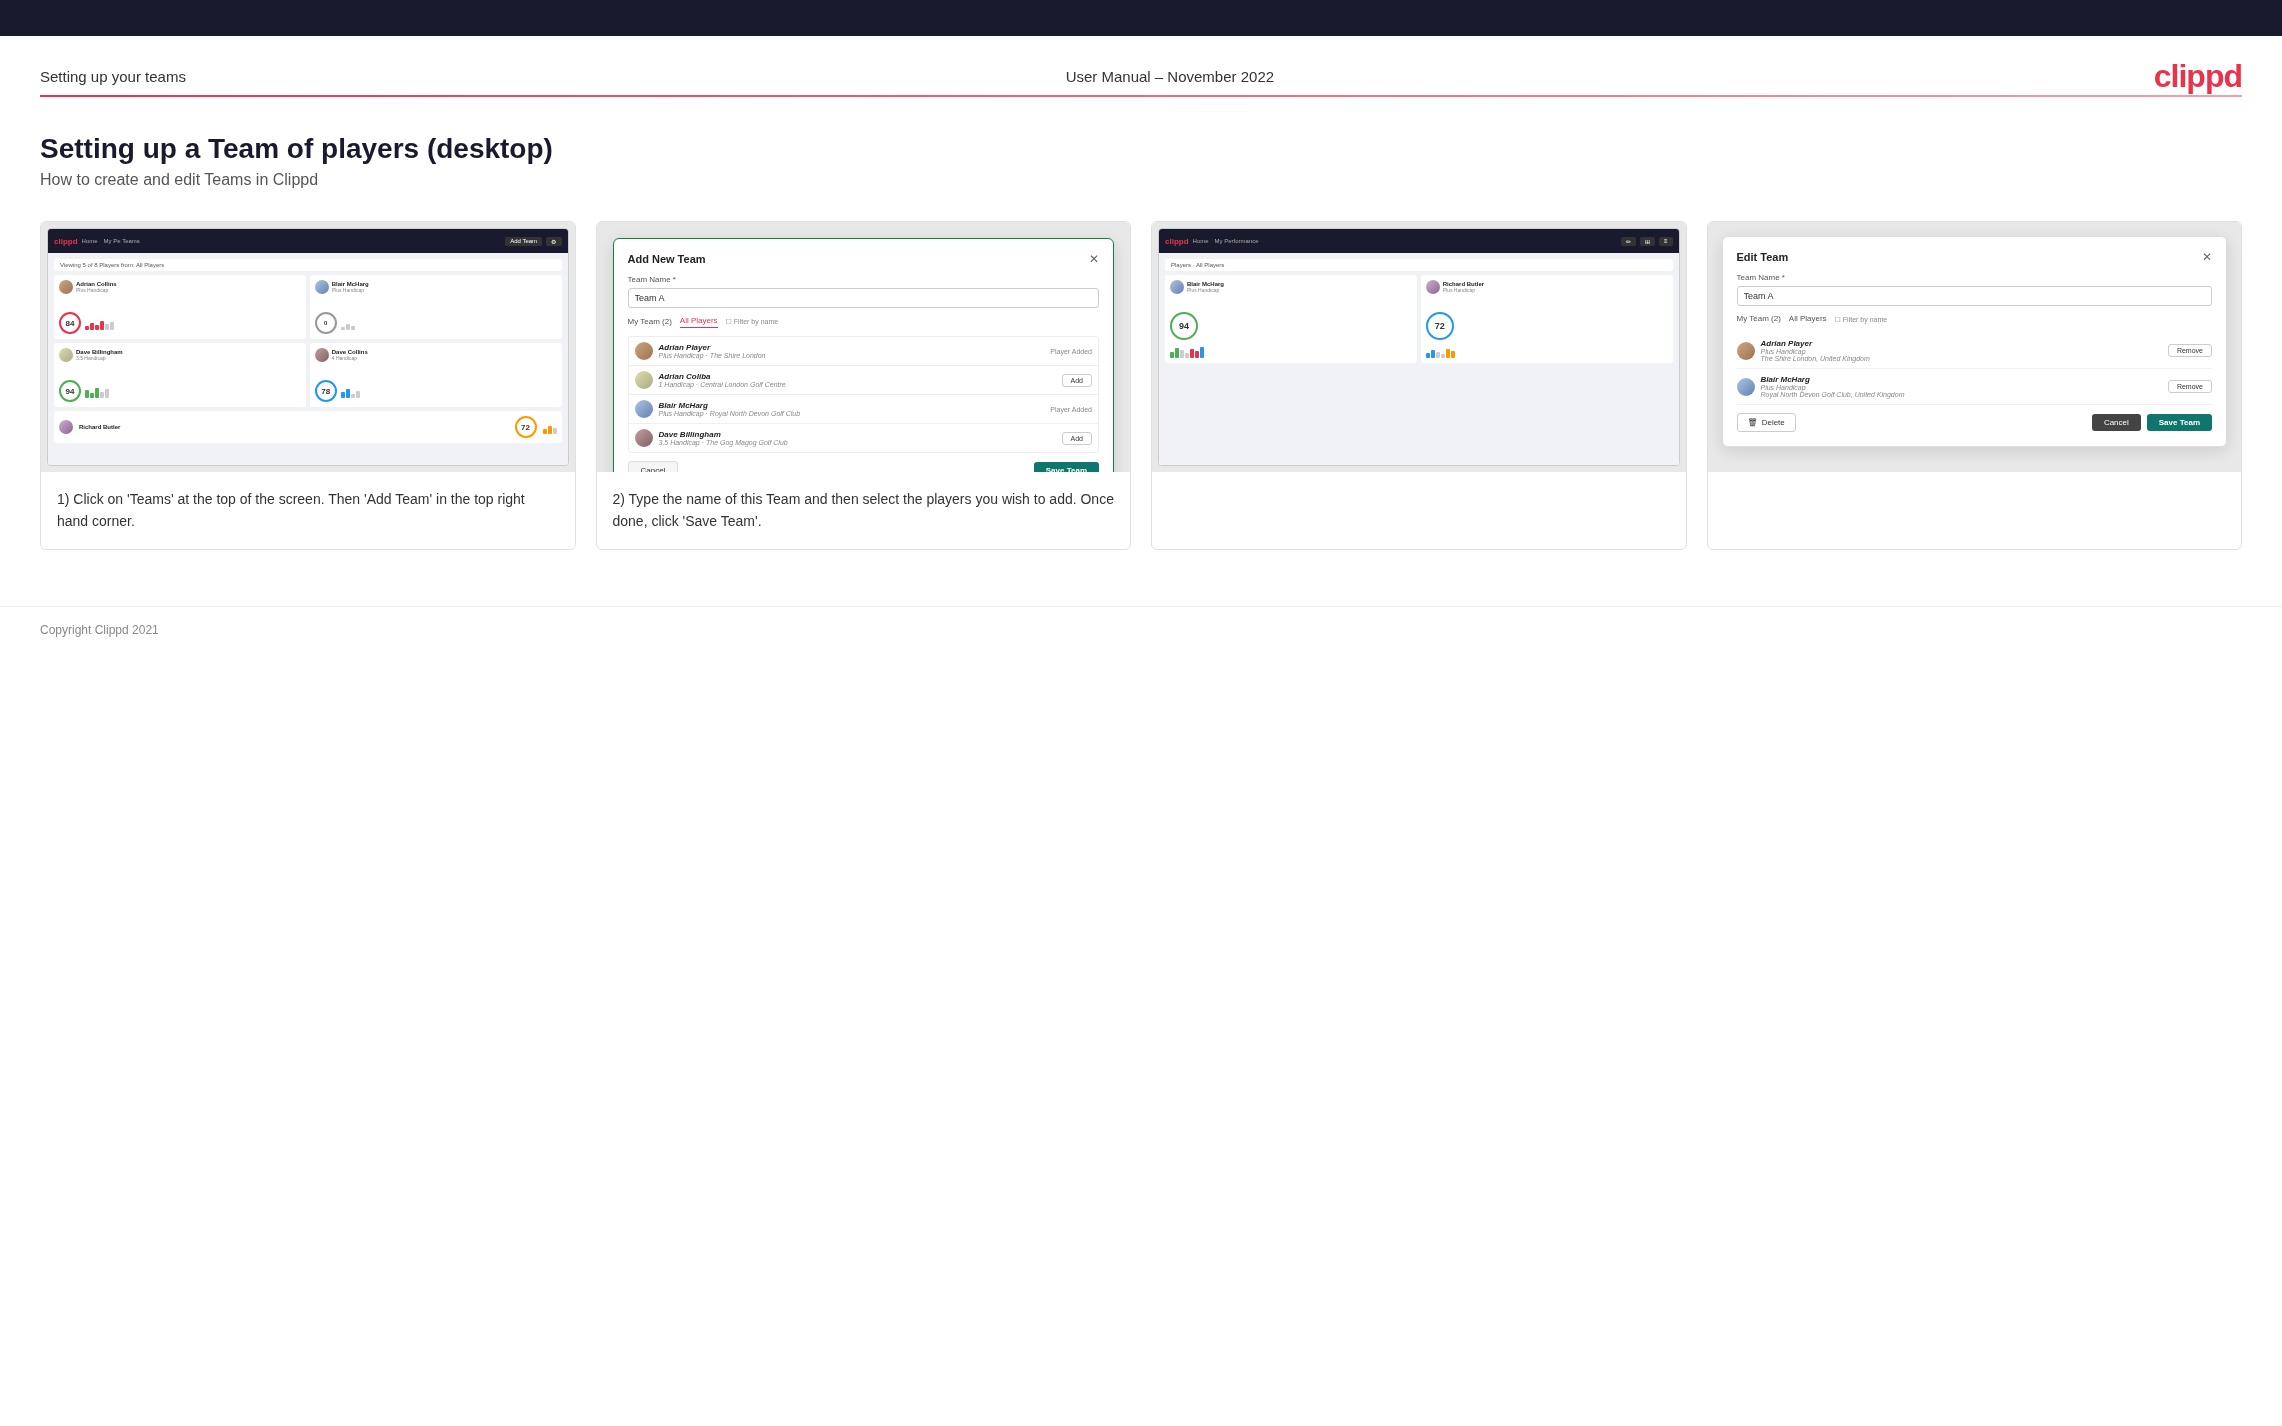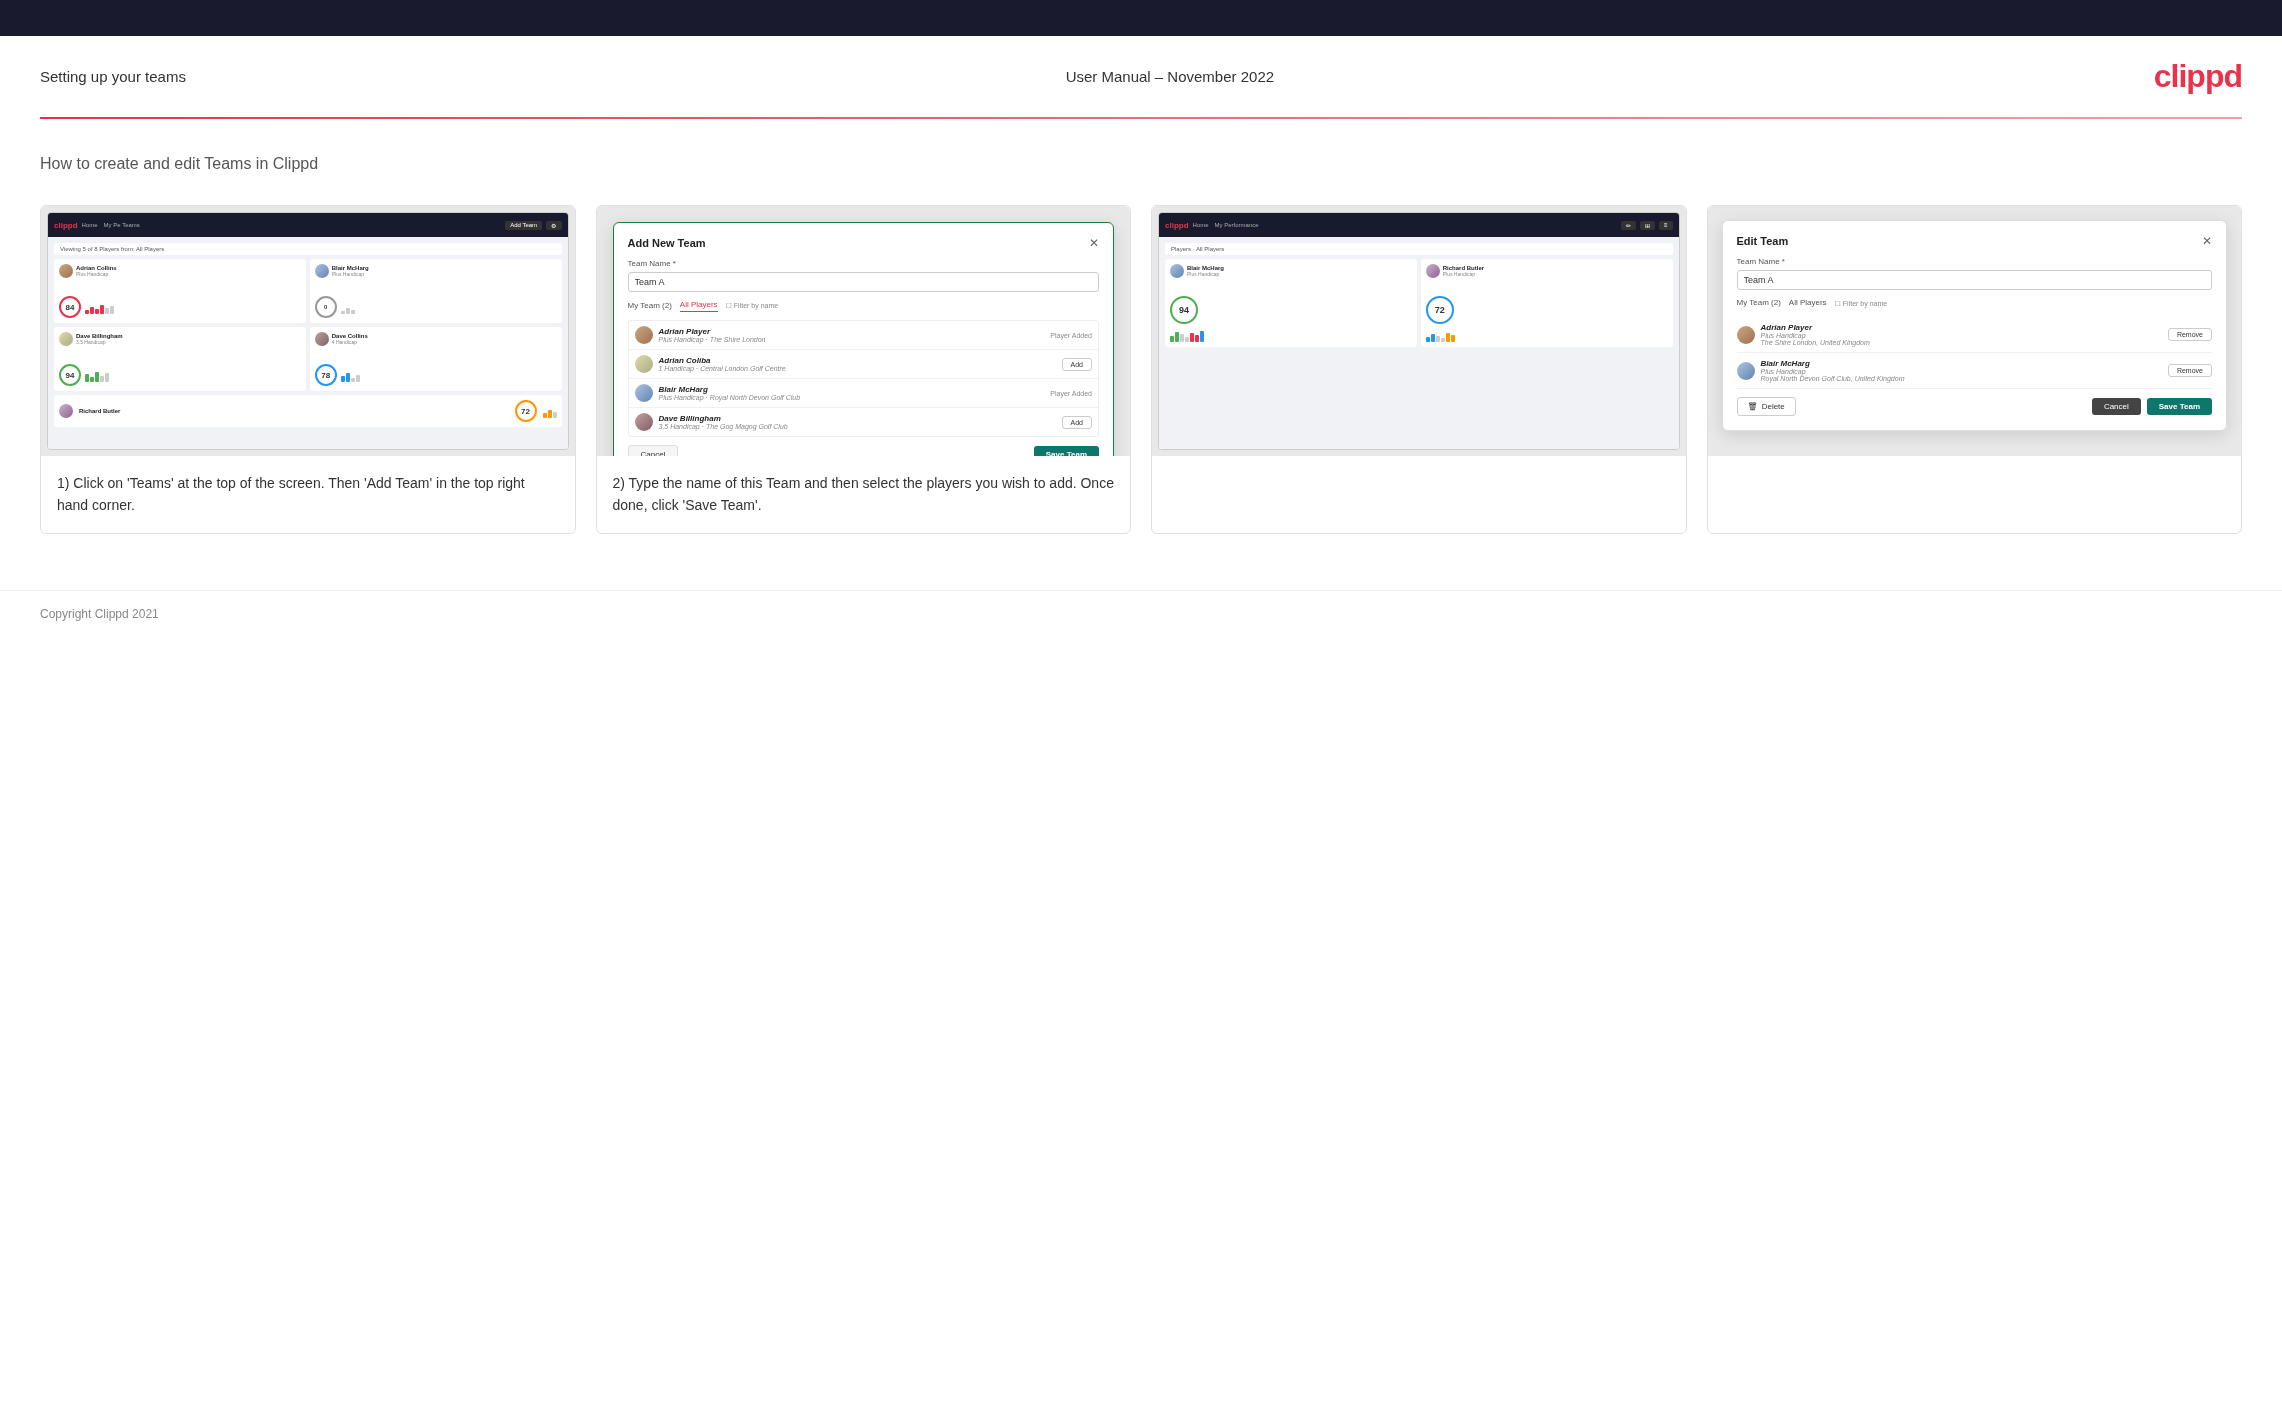--- a/index.html
+++ b/index.html
@@ -15,21 +15,21 @@
       background: #1a1a2e;
       height: 36px;
       width: 100%;
     }
 
     
     .header {
       display: flex;
       align-items: center;
       justify-content: space-between;
-      padding: 22px 40px 22px 40px;
+      padding: 22px 40px 0 40px;
     }
     .header-left {
       font-size: 15px;
       color: #333;
     }
     .header-center {
       font-size: 15px;
       color: #333;
     }
     .header-logo {
@@ -405,20 +405,21 @@
 <div class="top-bar"></div>
 
 <div class="header">
   <span class="header-left">Setting up your teams</span>
   <span class="header-center">User Manual – November 2022</span>
   <span class="header-logo">clippd</span>
 </div>
 <div class="header-divider"></div>
 
 <div class="main">
+  <div class="page-title">Setting up a Team of players (desktop)</div>
   <div class="page-subtitle">How to create and edit Teams in Clippd</div>
 
   <div class="cards-row">
 
     <div class="card">
       <div class="screenshot-wrapper">
         <div class="screenshot-inner">
 
           <div class="sim-nav-bar">
             <span class="sim-nav-logo">clippd</span>

